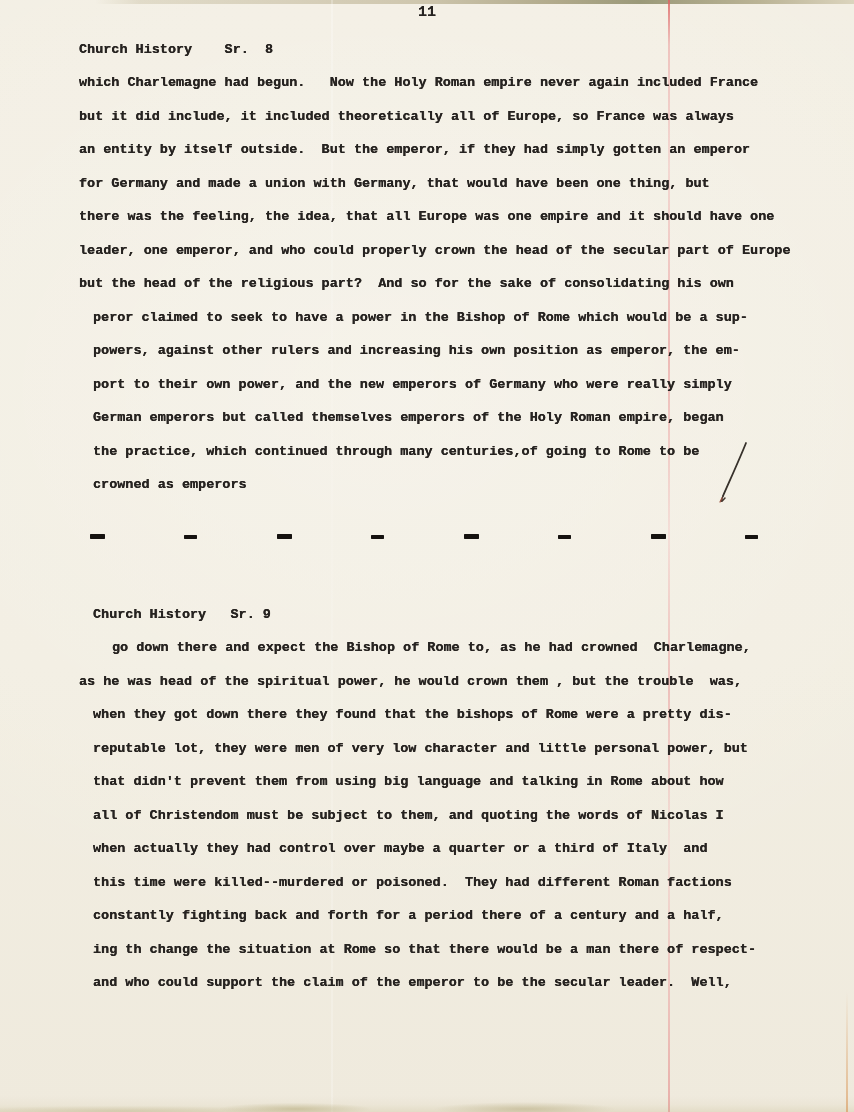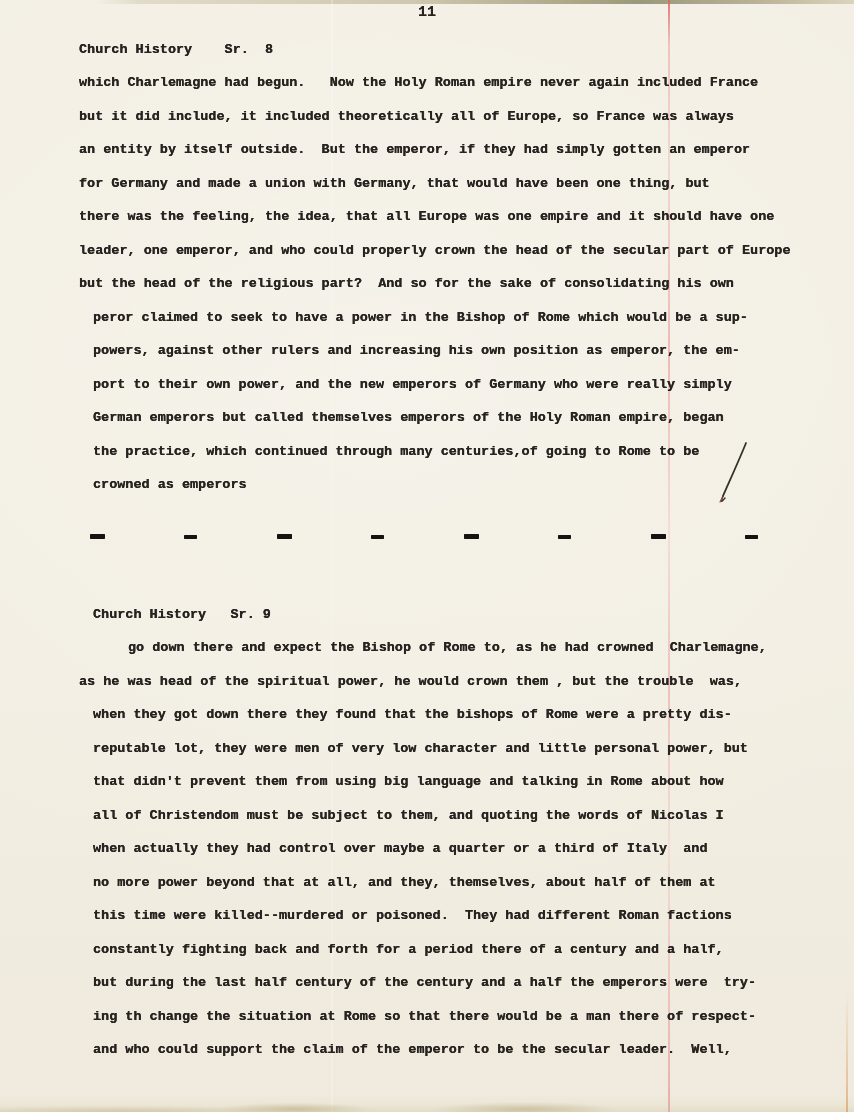--- a/index.html
+++ b/index.html
@@ -26,21 +26,21 @@
     line-height: 33.5px;
     color: #262321;
     text-shadow: 0 0 0.45px rgba(20,15,10,0.85), 0.3px 0.3px 0.2px rgba(40,30,20,0.35);
     letter-spacing: 0.05px;
   }
   .block { position: absolute; }
   .block .row { white-space: pre; font-size: 13.4px; font-weight: bold; line-height: 33.5px;
     text-shadow: 0 0 0.45px rgba(20,15,10,0.85), 0.3px 0.3px 0.2px rgba(40,30,20,0.35);
     letter-spacing: 0.05px; }
   .row.ind  { margin-left: 14px; }
-  .row.ind2 { margin-left: 35px; }
+  .row.ind2 { margin-left: 19px; }
   .pagenum {
     position: absolute; top: 4px; left: 0; right: 0;
     text-align: center; font-size: 15px; font-weight: bold;
     text-shadow: 0 0 0.5px rgba(20,15,10,0.9);
   }
   
   .divider {
     position: absolute; top: 534px; left: 90px; width: 668px;
     display: flex; justify-content: space-between; align-items: center;
   }
@@ -136,23 +136,21 @@
   <div class="tline" style="left:93px; top:598px;text-align:right;">Church History   Sr. 9</div>
 
   <div class="block" style="left:93px; top:631px;">
     <div class="row ind2">go down there and expect the Bishop of Rome to, as he had crowned  Charlemagne,</div>
     <div class="row" style="margin-left:-14px;">as he was head of the spiritual power, he would crown them , but the trouble  was,</div>
     <div class="row">when they got down there they found that the bishops of Rome were a pretty dis-</div>
     <div class="row">reputable lot, they were men of very low character and little personal power, but</div>
     <div class="row">that didn't prevent them from using big language and talking in Rome about how</div>
     <div class="row">all of Christendom must be subject to them, and quoting the words of Nicolas I</div>
     <div class="row">when actually they had control over maybe a quarter or a third of Italy  and</div>
-    <div class="row">no more power beyond that at all, and they, themselves, about half of them at</div>
     <div class="row">this time were killed--murdered or poisoned.  They had different Roman factions</div>
     <div class="row">constantly fighting back and forth for a period there of a century and a half,</div>
-    <div class="row">but during the last half century of the century and a half the emperors were  try-</div>
     <div class="row">ing th change the situation at Rome so that there would be a man there of respect-</div>
     <div class="row">and who could support the claim of the emperor to be the secular leader.  Well,</div>
   </div>
 
   <div class="edge-bottom"></div>
   <div class="edge-right-orange"></div>
 </div>
 
 </body></html>

